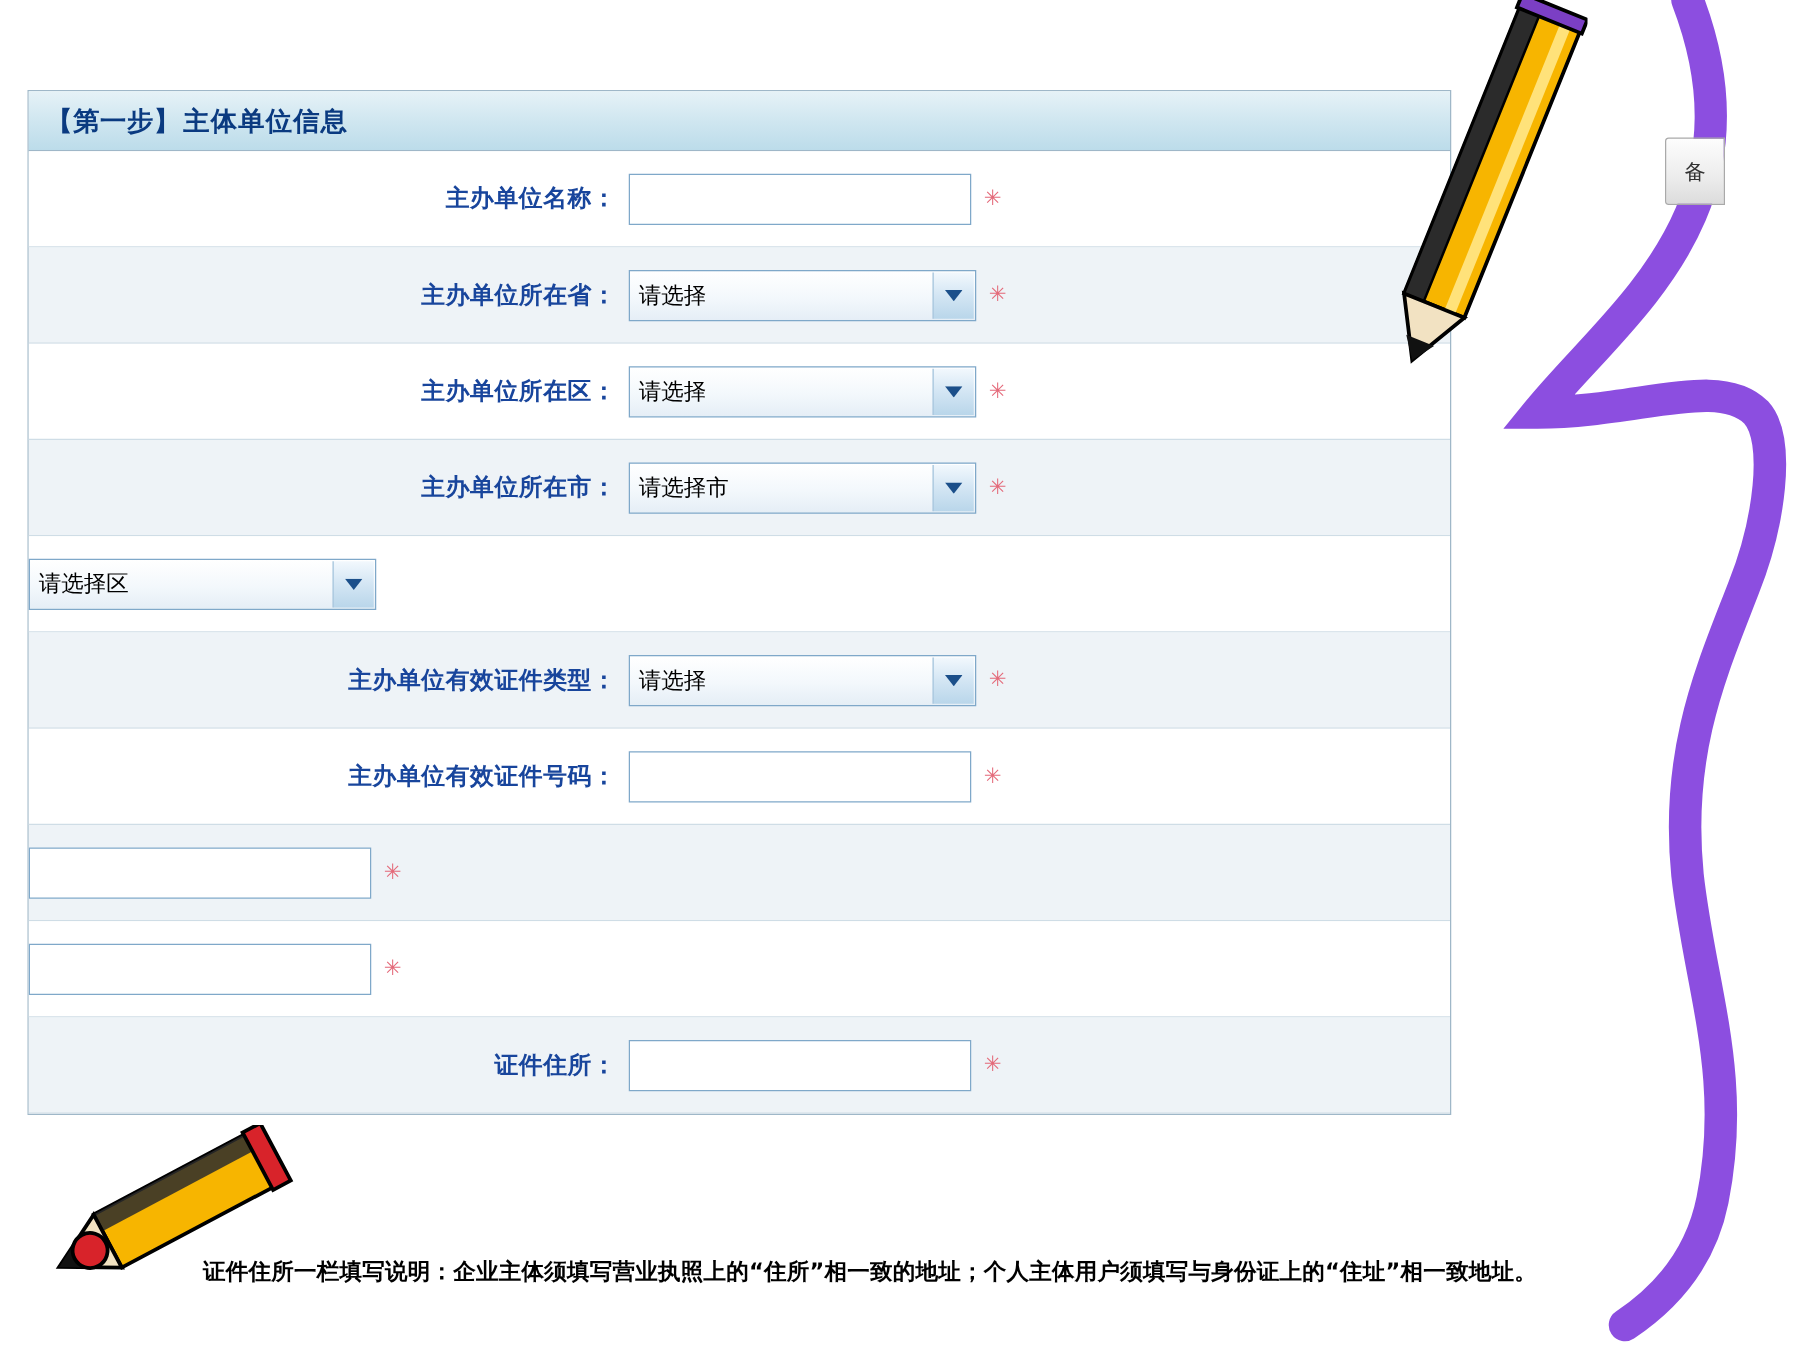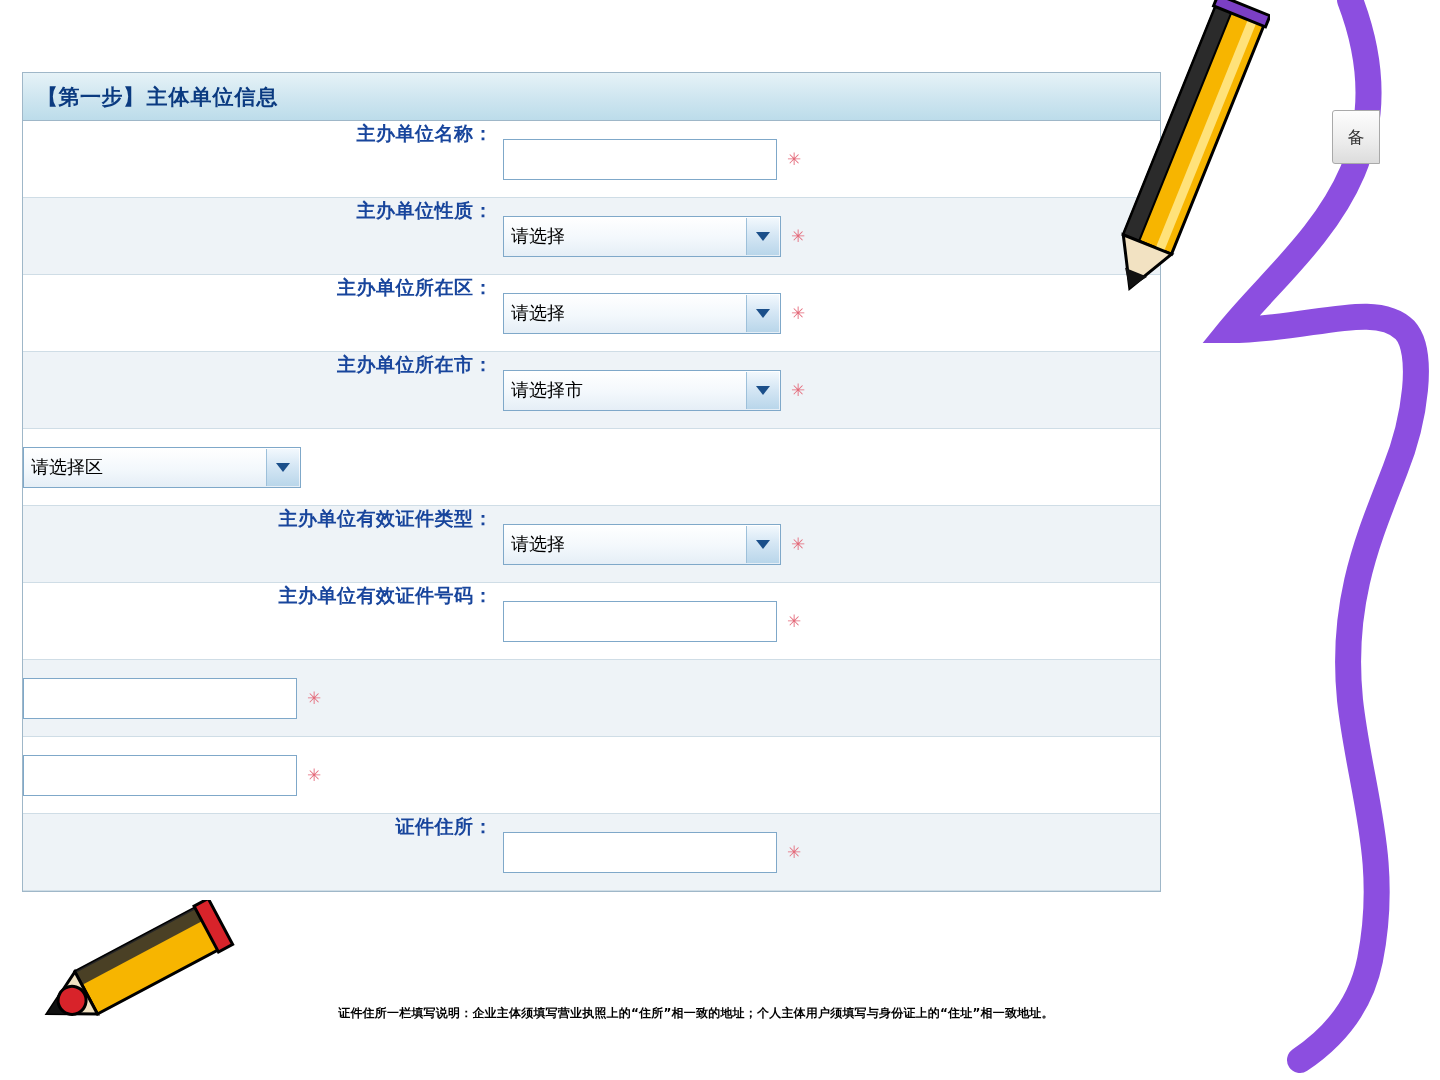--- a/index.html
+++ b/index.html
@@ -69,20 +69,21 @@
     font-weight: bold;
     font-size: 21px;
     margin-left: 2px;
     letter-spacing: 1px;
     font-family: "DejaVu Sans", "Liberation Sans", sans-serif;
   }
 
   
   .row {
     display: flex;
+    align-items: center;
     height: 77px;
     border-bottom: 1px solid #cfdde6;
     box-sizing: border-box;
   }
   .row.odd  { background: #ffffff; }
   .row.even { background: #eef3f7; }
   .row:last-of-type { border-bottom: 1px solid #cfdde6; }
 
   .row-label {
     width: 480px;
@@ -159,21 +160,21 @@
 
   
   .note {
     position: absolute;
     left: 22px;
     top: 1005px;
     width: 1348px;
     text-align: center;
     color: #000000;
     font-weight: bold;
-    font-size: 12px;
+    font-size: 18px;
     letter-spacing: 0.2px;
     z-index: 4;
     font-family: "DejaVu Sans", "Liberation Sans", sans-serif;
   }
 
   
   .side-tab {
     position: absolute;
     right: 60px;
     top: 110px;
@@ -234,21 +235,21 @@
 
   <div class="row odd">
     <div class="row-label">主办单位名称：</div>
     <div class="field-wrap">
       <input class="text-input" type="text" value="" style="">
       <span class="asterisk">✳</span>
     </div>
   </div>
 
   <div class="row even">
-    <div class="row-label">主办单位性质：</div>
+    <div class="row-label">主办单位所在省：</div>
     <div class="field-wrap">
       <div class="select">
         <span class="sel-text">请选择</span>
         <span class="sel-arrow">
           <svg width="14" height="9" viewBox="0 0 14 9">
               <polygon points="0,0 14,0 7,9" fill="#1b4f8a"></polygon>
             </svg>
         </span>
       </div>
       <span class="asterisk">✳</span>

